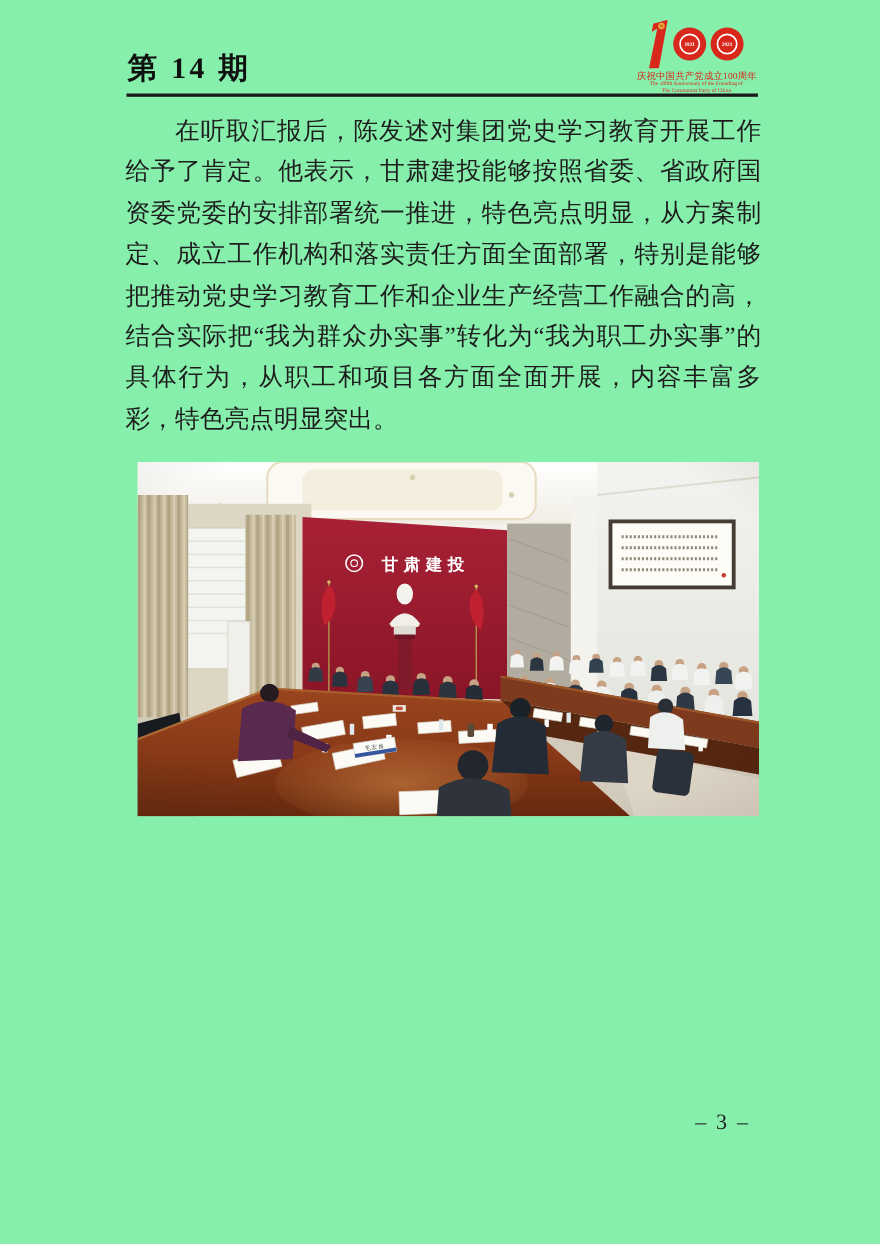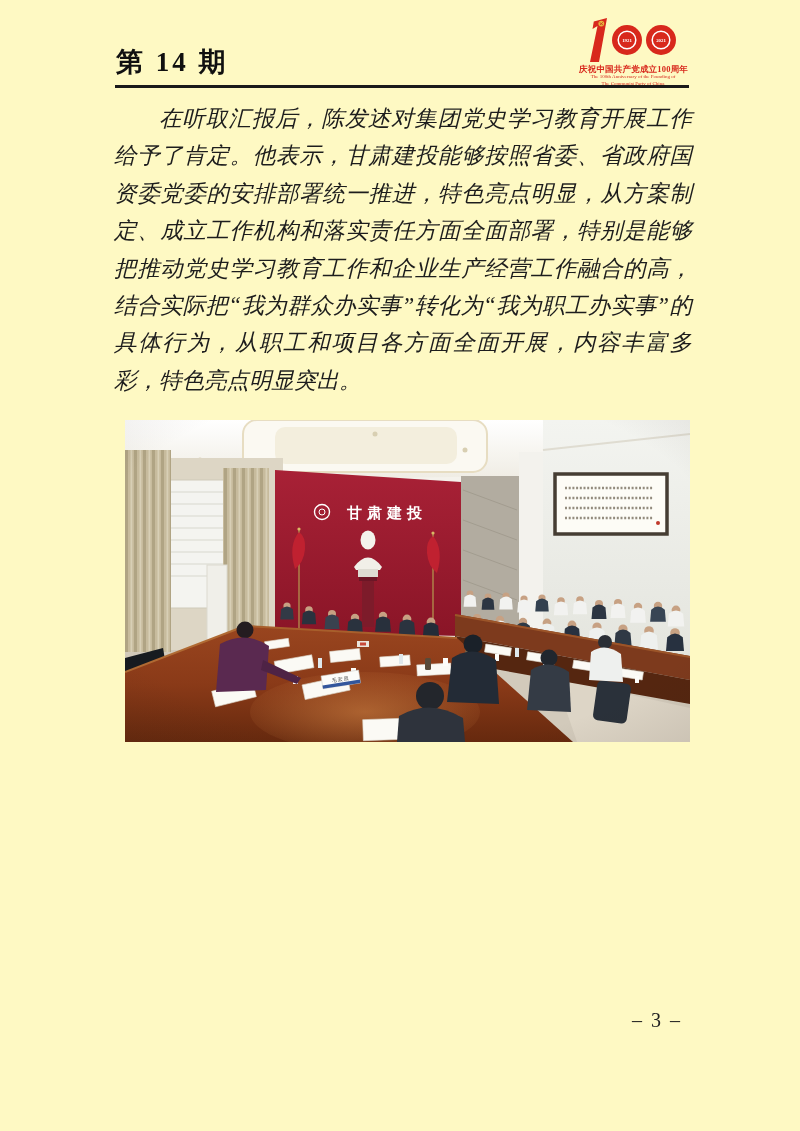--- a/index.html
+++ b/index.html
@@ -1,40 +1,40 @@
 <!DOCTYPE html>
 <html><head>
 <meta charset="utf-8">
 <style>
   html,body { margin:0; padding:0; background:#ffffff; }
   .page {
-    position:relative; width:800px; height:1131px; background:#fef9c3;
+    position:relative; width:800px; height:1131px; background:#86efac;
     font-family:"Liberation Serif","DejaVu Serif",serif; overflow:hidden;
   }
   
   .issue-label {
     position:absolute; left:116px; top:44px;
     font-size:27px; font-weight:bold; color:#101010; letter-spacing:3px;
     white-space:nowrap;
   }
   .header-rule {
     position:absolute; left:115px; top:85px; width:574px; height:3px;
     background:#1a1a1a;
   }
   .logo-wrap { position:absolute; left:579px; top:18px; width:108px; text-align:center; }
   .logo-svg { width:96px; height:46px; display:block; margin:0 auto; }
-  .logo-cap-cn { font-size:8.5px; font-weight:bold; line-height:1.2; letter-spacing:0.2px; white-space:nowrap; }
+  .logo-cap-cn { font-size:8.5px; font-weight:normal; line-height:1.2; letter-spacing:0.2px; white-space:nowrap; }
   .logo-cap-en { font-size:5px; line-height:1.3; white-space:nowrap; }
   
   .body-p {
     position:absolute; left:114px; width:578px; margin:0;
     font-size:22.5px; line-height:37.4px; text-align:justify;
     text-indent:2em; color:#1d1d1d;
   }
-  #para1 { top:100px;font-style:italic; }
+  #para1 { top:100px; }
   #para2 { top:776px; }
   
   .photo {
     position:absolute; left:125px; top:420px; width:565px; height:322px; margin:0;
   }
   .photo svg { width:100%; height:100%; display:block; }
   
   .page-number {
     position:absolute; left:597px; top:1009px; width:120px; text-align:center;
     font-size:20px; color:#222222; letter-spacing:2px; white-space:nowrap;

